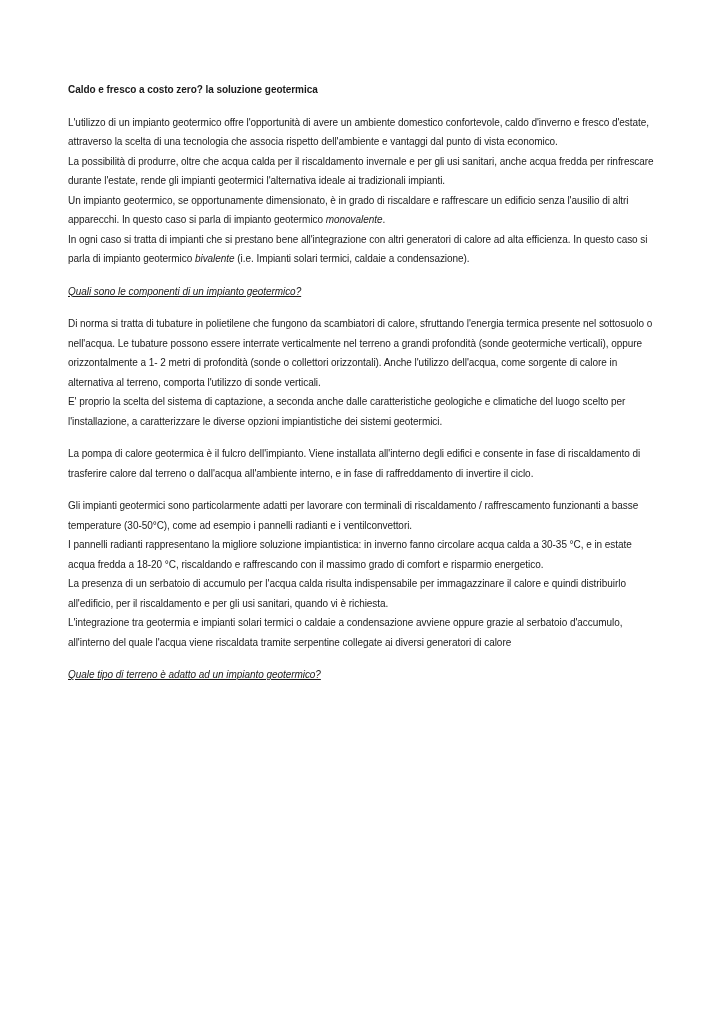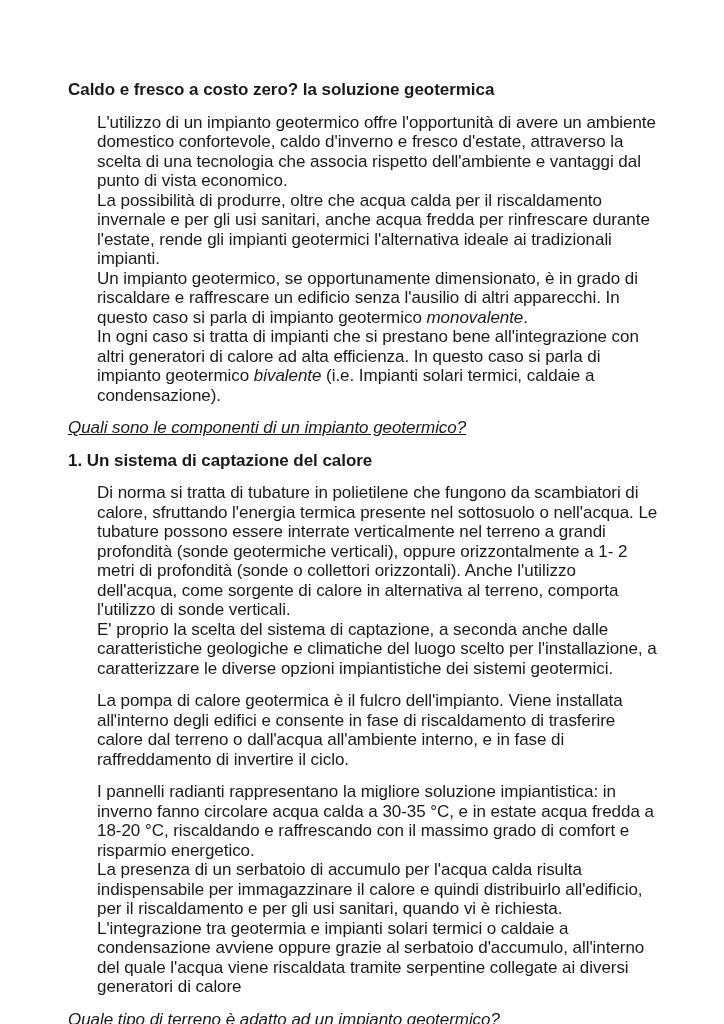--- a/index.html
+++ b/index.html
@@ -9,61 +9,61 @@
   }
   .page {
     position: relative;
     width: 724px;
     height: 1024px;
     box-sizing: border-box;
     padding: 80px 66px 0 68px;
     background: #ffffff;
     color: #1a1a1a;
     font-family: "Liberation Sans", "DejaVu Sans", sans-serif;
-    font-size: 17px;
+    font-size: 10px;
     line-height: 19.5px;
     letter-spacing: -0.05px;
     overflow: hidden;
   }
   p { margin: 0 0 13px 0; }
   .para { margin: 0 0 13px 0; }
   .title { font-weight: bold; }
   .heading-bold { font-weight: bold; }
   .question-heading { font-style: italic; text-decoration: underline; }
-  .line { display: block; margin-left: 29px; }
+  .line { display: block; }
   em { }
 </style>
 </head>
 <body>
 
 <div class="page">
 
   <p class="title">Caldo e fresco a costo zero? la soluzione geotermica</p>
 
   <div class="para">
     <span class="line">L'utilizzo di un impianto geotermico offre l'opportunità di avere un ambiente domestico confortevole, caldo d'inverno e fresco d'estate, attraverso la scelta di una tecnologia che associa rispetto dell'ambiente e vantaggi dal punto di vista economico.</span>
     <span class="line">La possibilità di produrre, oltre che acqua calda per il riscaldamento invernale e per gli usi sanitari, anche acqua fredda per rinfrescare durante l'estate, rende gli impianti geotermici l'alternativa ideale ai tradizionali impianti.</span>
     <span class="line"><span>Un impianto geotermico, se opportunamente dimensionato, è in grado di riscaldare e raffrescare un edificio senza l'ausilio di altri apparecchi. In questo caso si parla di impianto geotermico </span><em>monovalente</em><span>.</span></span>
     <span class="line"><span>In ogni caso si tratta di impianti che si prestano bene all'integrazione con altri generatori di calore ad alta efficienza. In questo caso si parla di impianto geotermico </span><em>bivalente</em><span> (i.e. Impianti solari termici, caldaie a condensazione).</span></span>
   </div>
 
   <p class="question-heading">Quali sono le componenti di un impianto geotermico?</p>
 
-  <p class="heading-bold">1. Un sistema di captazione del calore</p>
 
   <div class="para">
     <span class="line">Di norma si tratta di tubature in polietilene che fungono da scambiatori di calore, sfruttando l'energia termica presente nel sottosuolo o nell'acqua. Le tubature possono essere interrate verticalmente nel terreno a grandi profondità (sonde geotermiche verticali), oppure orizzontalmente a 1- 2 metri di profondità (sonde o collettori orizzontali). Anche l'utilizzo dell'acqua, come sorgente di calore in alternativa al terreno, comporta l'utilizzo di sonde verticali.</span>
     <span class="line">E' proprio la scelta del sistema di captazione, a seconda anche dalle caratteristiche geologiche e climatiche del luogo scelto per l'installazione, a caratterizzare le diverse opzioni impiantistiche dei sistemi geotermici.</span>
   </div>
 
   <div class="para">
     <span class="line">La pompa di calore geotermica è il fulcro dell'impianto. Viene installata all'interno degli edifici e consente in fase di riscaldamento di trasferire calore dal terreno o dall'acqua all'ambiente interno, e in fase di raffreddamento di invertire il ciclo.</span>
   </div>
 
   <div class="para">
+    <span class="line">Gli impianti geotermici sono particolarmente adatti per lavorare con terminali di riscaldamento / raffrescamento funzionanti a basse temperature (30-50°C), come ad esempio i pannelli radianti e i ventilconvettori.</span>
     <span class="line">I pannelli radianti rappresentano la migliore soluzione impiantistica: in inverno fanno circolare acqua calda a 30-35 °C, e in estate acqua fredda a 18-20 °C, riscaldando e raffrescando con il massimo grado di comfort e risparmio energetico.</span>
     <span class="line">La presenza di un serbatoio di accumulo per l'acqua calda risulta indispensabile per immagazzinare il calore e quindi distribuirlo all'edificio, per il riscaldamento e per gli usi sanitari, quando vi è richiesta.</span>
     <span class="line">L'integrazione tra geotermia e impianti solari termici o caldaie a condensazione avviene oppure grazie al serbatoio d'accumulo, all'interno del quale l'acqua viene riscaldata tramite serpentine collegate ai diversi generatori di calore</span>
   </div>
 
   <p class="question-heading">Quale tipo di terreno è adatto ad un impianto geotermico?</p>
 
 </div>
 
 </body></html>

